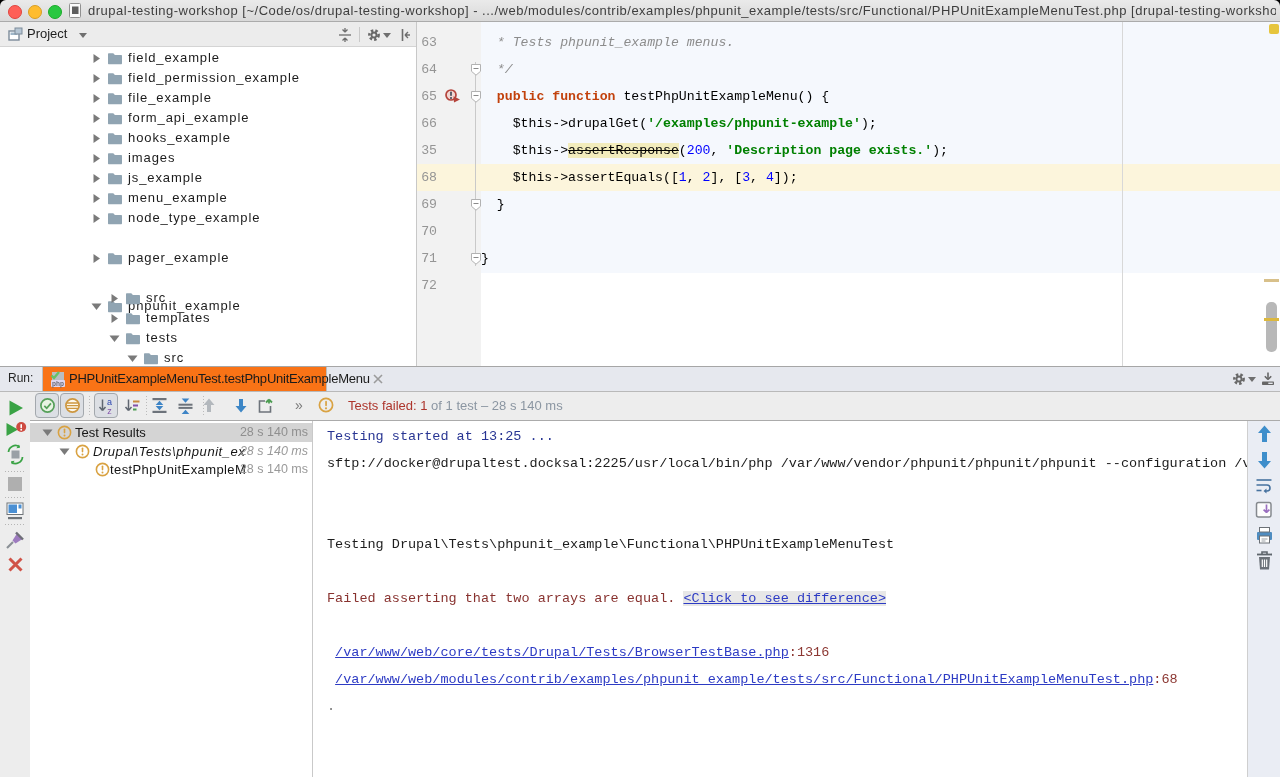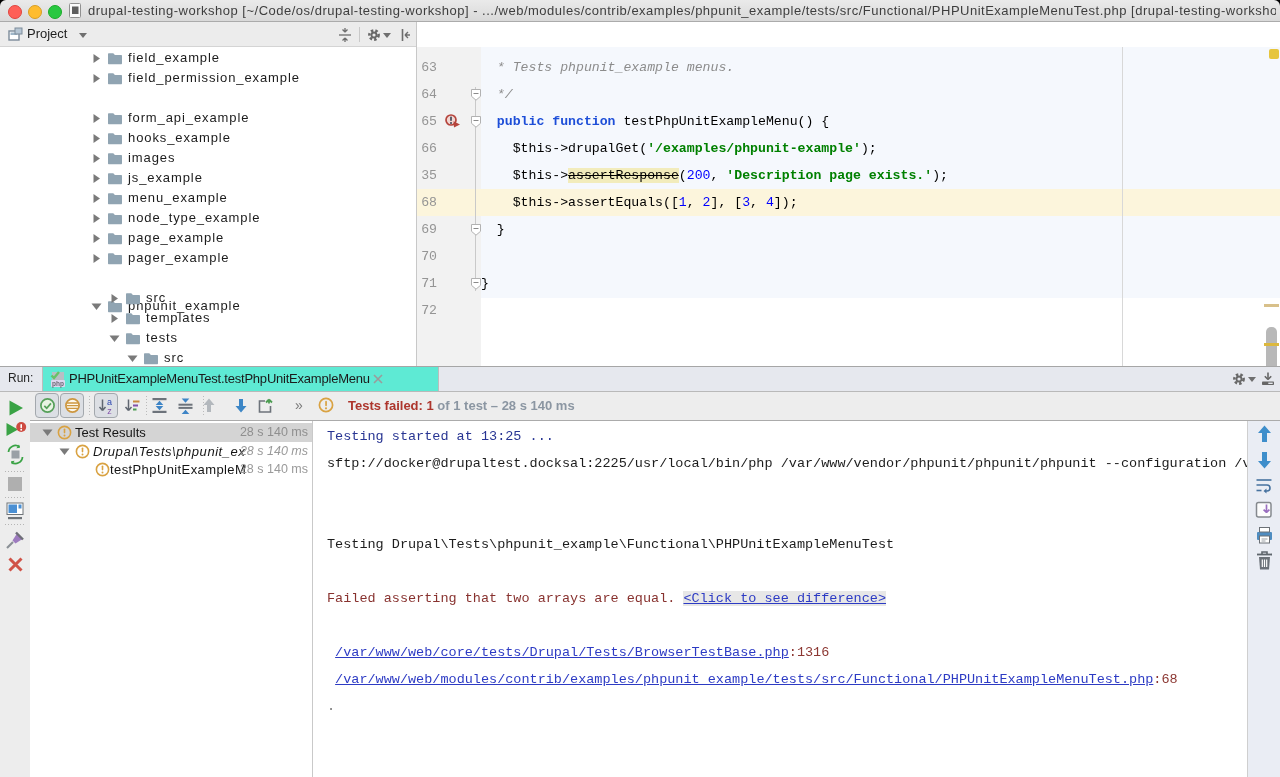--- a/index.html
+++ b/index.html
@@ -17,40 +17,40 @@
   #projheader{left:0;top:22px;width:417px;height:25px;background:#ececec;
     border-bottom:1px solid #d4d4d4;box-sizing:border-box;}
   #projtree{left:0;top:47px;width:416px;height:319px;background:#fff;overflow:hidden;}
   #projpanel-border{left:416px;top:22px;width:1px;height:344px;background:#c8c8c8;}
   .trow{position:absolute;height:20px;line-height:20px;font-size:13px;letter-spacing:0.9px;color:#1c1c1c;white-space:nowrap;}
   .trow svg{vertical-align:-3px;}
   .chev{position:absolute;top:5px;}
   .fold-ico{position:absolute;top:3px;}
   .tlabel{position:absolute;top:0;}
   
-  #editor{left:417px;top:22px;width:863px;height:344px;background:#fff;overflow:hidden;margin-top:25px;}
+  #editor{left:417px;top:22px;width:863px;height:344px;background:#fff;overflow:hidden;}
   #ed-tint{left:64px;top:0;width:799px;height:251px;background:#f5f8fd;}
   #gutter{left:0;top:0;width:64px;height:344px;background:#f2f2f2;}
   #line68band{left:0;top:142px;width:863px;height:27px;background:#fcf5dc;}
   #foldline{left:58px;top:40px;width:1px;height:204px;background:#c9c9c9;}
   #marginline{left:705px;top:0;width:1px;height:344px;background:#d8d8d8;}
   .lnum{position:absolute;width:20px;text-align:right;font-size:13.2px;line-height:27px;
     color:#959595;font-family:"Liberation Mono",monospace;left:0px;}
   .cl{position:absolute;left:64px;font-size:13.2px;line-height:27px;white-space:pre;
     font-family:"Liberation Mono",monospace;color:#000;}
-  .kw{color:#1d4ed8;font-weight:bold;}
+  .kw{color:#c2410c;font-weight:bold;}
   .str{color:#008000;font-weight:bold;}
   .num{color:#0000ff;}
   .cmt{color:#8c8c8c;font-style:italic;}
   .depr{text-decoration:line-through;background:#f2ecbc;}
   
   #runtop-border{left:0;top:366px;width:1280px;height:1px;background:#a6a6a6;}
   #tabbar{left:0;top:367px;width:1280px;height:24px;background:#e6e8ee;
     border-bottom:1px solid #b9b9b9;}
-  #runtab{position:absolute;left:42px;top:0px;width:397px;height:24px;background:#5eead4;
+  #runtab{position:absolute;left:42px;top:0px;width:285px;height:24px;background:#f97316;
     border-left:1px solid #bcbcbc;border-right:1px solid #bcbcbc;box-sizing:border-box;}
   #toolbar{left:0;top:392px;width:1280px;height:29px;background:#ededed;
     border-bottom:1px solid #ababab;box-sizing:border-box;}
   #leftstrip{left:0;top:392px;width:30px;height:385px;background:#ededed;}
   #treepanel{left:30px;top:421px;width:283px;height:356px;background:#fff;
     border-right:1px solid #c9c9c9;box-sizing:border-box;overflow:hidden;}
   #console{left:313px;top:421px;width:934px;height:356px;background:#fff;overflow:hidden;}
   #rightstrip{left:1247px;top:421px;width:33px;height:356px;background:#eaedf4;
     border-left:1px solid #cfcfcf;box-sizing:border-box;}
   .tbox{position:absolute;top:1px;width:24px;height:25px;background:#dcdfe4;
@@ -120,20 +120,29 @@
     </div>
 <div class="trow" style="top:21px;left:0;width:416px;">
       <svg class="chev" style="left:92px" width="9" height="11">
         <path d="M1.5 1l6.5 4.5-6.5 4.5z" fill="#7a7a7a"></path>
       </svg>
       <svg class="fold-ico" style="left:107px" width="16" height="14">
         <path d="M1 3.2c0-.6.4-1 1-1h4.3l1.6 1.7H14c.6 0 1 .4 1 1v7.3c0 .6-.4 1-1 1H2c-.6 0-1-.4-1-1z" fill="#90a4b2"></path>
       </svg>
       <span class="tlabel" style="left:128px">field_permission_example</span>
     </div>
+<div class="trow" style="top:41px;left:0;width:416px;">
+      <svg class="chev" style="left:92px" width="9" height="11">
+        <path d="M1.5 1l6.5 4.5-6.5 4.5z" fill="#7a7a7a"></path>
+      </svg>
+      <svg class="fold-ico" style="left:107px" width="16" height="14">
+        <path d="M1 3.2c0-.6.4-1 1-1h4.3l1.6 1.7H14c.6 0 1 .4 1 1v7.3c0 .6-.4 1-1 1H2c-.6 0-1-.4-1-1z" fill="#90a4b2"></path>
+      </svg>
+      <span class="tlabel" style="left:128px">file_example</span>
+    </div>
 <div class="trow" style="top:81px;left:0;width:416px;">
       <svg class="chev" style="left:92px" width="9" height="11">
         <path d="M1.5 1l6.5 4.5-6.5 4.5z" fill="#7a7a7a"></path>
       </svg>
       <svg class="fold-ico" style="left:107px" width="16" height="14">
         <path d="M1 3.2c0-.6.4-1 1-1h4.3l1.6 1.7H14c.6 0 1 .4 1 1v7.3c0 .6-.4 1-1 1H2c-.6 0-1-.4-1-1z" fill="#90a4b2"></path>
       </svg>
       <span class="tlabel" style="left:128px">hooks_example</span>
     </div>
 <div class="trow" style="top:61px;left:0;width:416px;">
@@ -173,29 +182,20 @@
       <span class="tlabel" style="left:128px">menu_example</span>
     </div>
 <div class="trow" style="top:161px;left:0;width:416px;">
       <svg class="chev" style="left:92px" width="9" height="11">
         <path d="M1.5 1l6.5 4.5-6.5 4.5z" fill="#7a7a7a"></path>
       </svg>
       <svg class="fold-ico" style="left:107px" width="16" height="14">
         <path d="M1 3.2c0-.6.4-1 1-1h4.3l1.6 1.7H14c.6 0 1 .4 1 1v7.3c0 .6-.4 1-1 1H2c-.6 0-1-.4-1-1z" fill="#90a4b2"></path>
       </svg>
       <span class="tlabel" style="left:128px">node_type_example</span>
-    </div>
-<div class="trow" style="top:181px;left:0;width:416px;">
-      <svg class="chev" style="left:92px" width="9" height="11">
-        <path d="M1.5 1l6.5 4.5-6.5 4.5z" fill="#7a7a7a"></path>
-      </svg>
-      <svg class="fold-ico" style="left:107px" width="16" height="14">
-        <path d="M1 3.2c0-.6.4-1 1-1h4.3l1.6 1.7H14c.6 0 1 .4 1 1v7.3c0 .6-.4 1-1 1H2c-.6 0-1-.4-1-1z" fill="#90a4b2"></path>
-      </svg>
-      <span class="tlabel" style="left:128px">page_example</span>
     </div>
 <div class="trow" style="top:201px;left:0;width:416px;">
       <svg class="chev" style="left:92px" width="9" height="11">
         <path d="M1.5 1l6.5 4.5-6.5 4.5z" fill="#7a7a7a"></path>
       </svg>
       <svg class="fold-ico" style="left:107px" width="16" height="14">
         <path d="M1 3.2c0-.6.4-1 1-1h4.3l1.6 1.7H14c.6 0 1 .4 1 1v7.3c0 .6-.4 1-1 1H2c-.6 0-1-.4-1-1z" fill="#90a4b2"></path>
       </svg>
       <span class="tlabel" style="left:128px">pager_example</span>
     </div>
@@ -376,21 +376,21 @@
   <svg class="ticon" style="left:256px;" width="19" height="18">
       <path d="M13 6.5V2.5M13 2.5L10 5.5M13 2.5l3 3" stroke="#4d9d52" stroke-width="1.8" fill="none"></path>
       <path d="M9 4H3.5v11h11V9" fill="none" stroke="#6d737b" stroke-width="1.6"></path>
     </svg>
   <span class="ab" style="left:295px;top:5px;font-size:14px;color:#7a7a7a;letter-spacing:2px;">»</span>
   <svg class="ab" style="left:318px;top:5px" width="16" height="16">
       <circle cx="8" cy="8" r="6.6" fill="none" stroke="#d9a242" stroke-width="1.7"></circle>
       <rect x="7.2" y="3.8" width="1.7" height="5.4" rx="0.85" fill="#d9a242"></rect>
       <circle cx="8" cy="11.3" r="1.1" fill="#d9a242"></circle>
     </svg>
-  <span class="ab" style="left:348px;top:6px;font-size:13px;color:#ad352c;white-space:nowrap;font-weight:bold;">Tests failed: 1 <span style="color:#8b96a2">of 1 test – 28 s 140 ms</span></span>
+  <span class="ab" style="left:348px;top:6px;font-size:13px;color:#ad352c;white-space:nowrap;">Tests failed: 1 <span style="color:#8b96a2">of 1 test – 28 s 140 ms</span></span>
 </div>
 
 <div class="ab" id="leftstrip">
   <svg class="ab" style="left:7px;top:7px" width="18" height="18">
       <path d="M2.5 1.5L16 9 2.5 16.5z" fill="#3aa345"></path>
     </svg>
   <svg class="ab" style="left:5px;top:28px" width="23" height="19">
       <path d="M1.5 3l11.5 6.5L1.5 16z" fill="#3aa345"></path>
       <circle cx="16.2" cy="7" r="5" fill="#ce4b41"></circle>
       <rect x="15.4" y="4" width="1.6" height="4.2" rx="0.8" fill="#fff"></rect>

